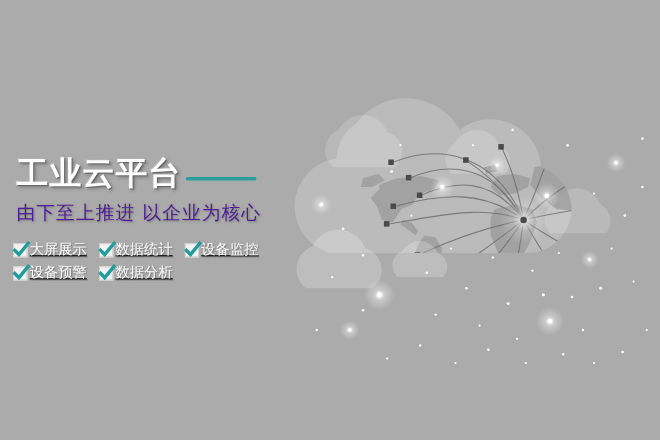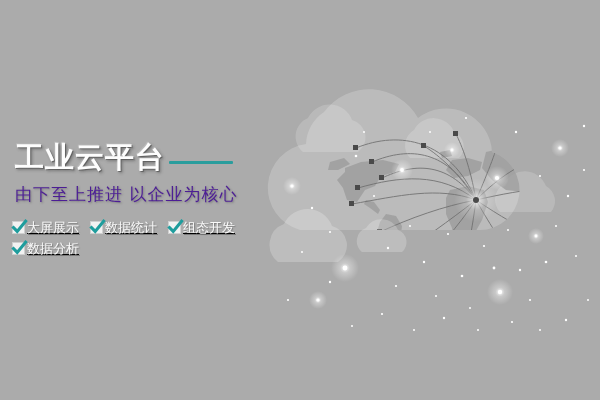--- a/index.html
+++ b/index.html
@@ -351,21 +351,29 @@
             </svg>
           </span>
           <span class="feature-label">数据统计</span>
         </div>
         <div class="feature">
           <span class="check-icon">
             <svg viewBox="0 0 17 17" aria-hidden="true">
               <path d="M2.5 8.6 L6.2 12.4 L14.6 2.2" fill="none" stroke="#1f9d9d" stroke-width="3.1" stroke-linecap="square" stroke-linejoin="miter"></path>
             </svg>
           </span>
-          <span class="feature-label">组态开发</span>
+          <span class="feature-label">设备监控</span>
+        </div>
+        <div class="feature">
+          <span class="check-icon">
+            <svg viewBox="0 0 17 17" aria-hidden="true">
+              <path d="M2.5 8.6 L6.2 12.4 L14.6 2.2" fill="none" stroke="#1f9d9d" stroke-width="3.1" stroke-linecap="square" stroke-linejoin="miter"></path>
+            </svg>
+          </span>
+          <span class="feature-label">设备预警</span>
         </div>
         <div class="feature">
           <span class="check-icon">
             <svg viewBox="0 0 17 17" aria-hidden="true">
               <path d="M2.5 8.6 L6.2 12.4 L14.6 2.2" fill="none" stroke="#1f9d9d" stroke-width="3.1" stroke-linecap="square" stroke-linejoin="miter"></path>
             </svg>
           </span>
           <span class="feature-label">数据分析</span>
         </div>
       </div>

